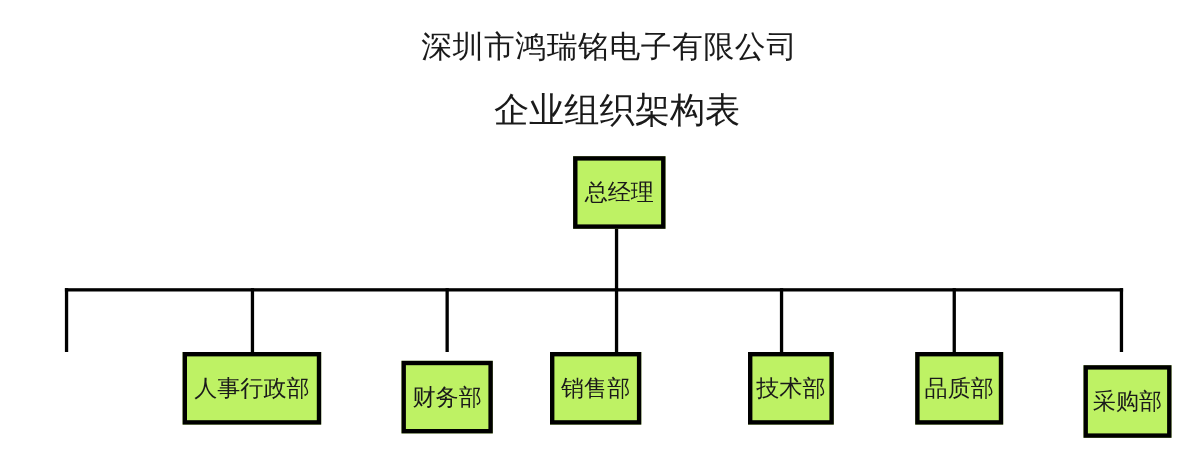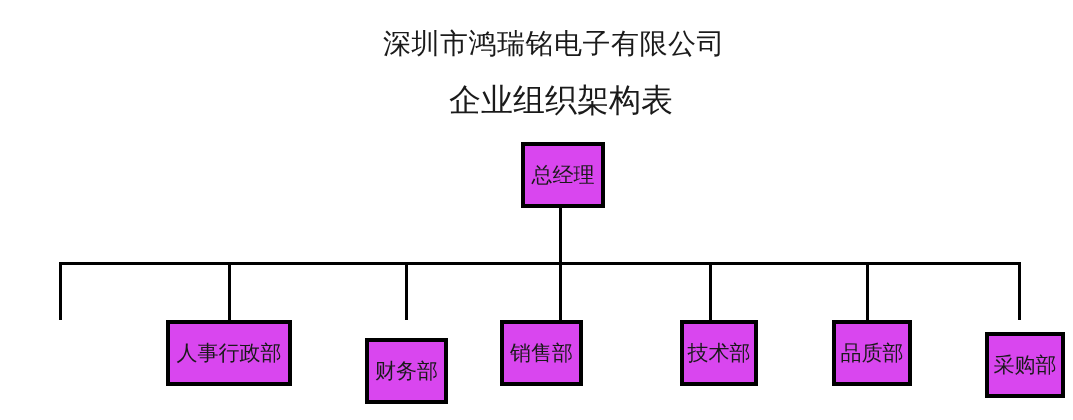--- a/index.html
+++ b/index.html
@@ -34,21 +34,21 @@
     transform: translateX(-50%);
     font-size: 32px;
     line-height: 30px;
     white-space: nowrap;
     font-weight: 400;
   }
   .node {
     position: absolute;
     box-sizing: border-box;
     border: 4px solid #000000;
-    background: #d946ef;
+    background: #bef264;
     display: flex;
     align-items: center;
     justify-content: center;
     font-size: 21px;
     white-space: nowrap;
     z-index: 2;
   }
   .node .node-label {
     display: block;
     padding: 0 2px;
@@ -77,21 +77,21 @@
   <div class="line" style="left:866px; top:262px; width:3px; height:58px;"></div>
   <div class="line" style="left:1018px; top:262px; width:3px; height:58px;"></div>
 
   <div class="node" style="left:521px; top:142px; width:84px; height:66px;">
     <span class="node-label">总经理</span>
   </div>
 
   <div class="node" style="left:166px; top:320px; width:126px; height:66px;">
     <span class="node-label">人事行政部</span>
   </div>
-  <div class="node" style="left:365px; top:338px; width:83px; height:66px;">
+  <div class="node" style="left:365px; top:328px; width:83px; height:66px;">
     <span class="node-label">财务部</span>
   </div>
   <div class="node" style="left:500px; top:320px; width:83px; height:66px;">
     <span class="node-label">销售部</span>
   </div>
   <div class="node" style="left:680px; top:320px; width:78px; height:66px;">
     <span class="node-label">技术部</span>
   </div>
   <div class="node" style="left:832px; top:320px; width:80px; height:66px;">
     <span class="node-label">品质部</span>

